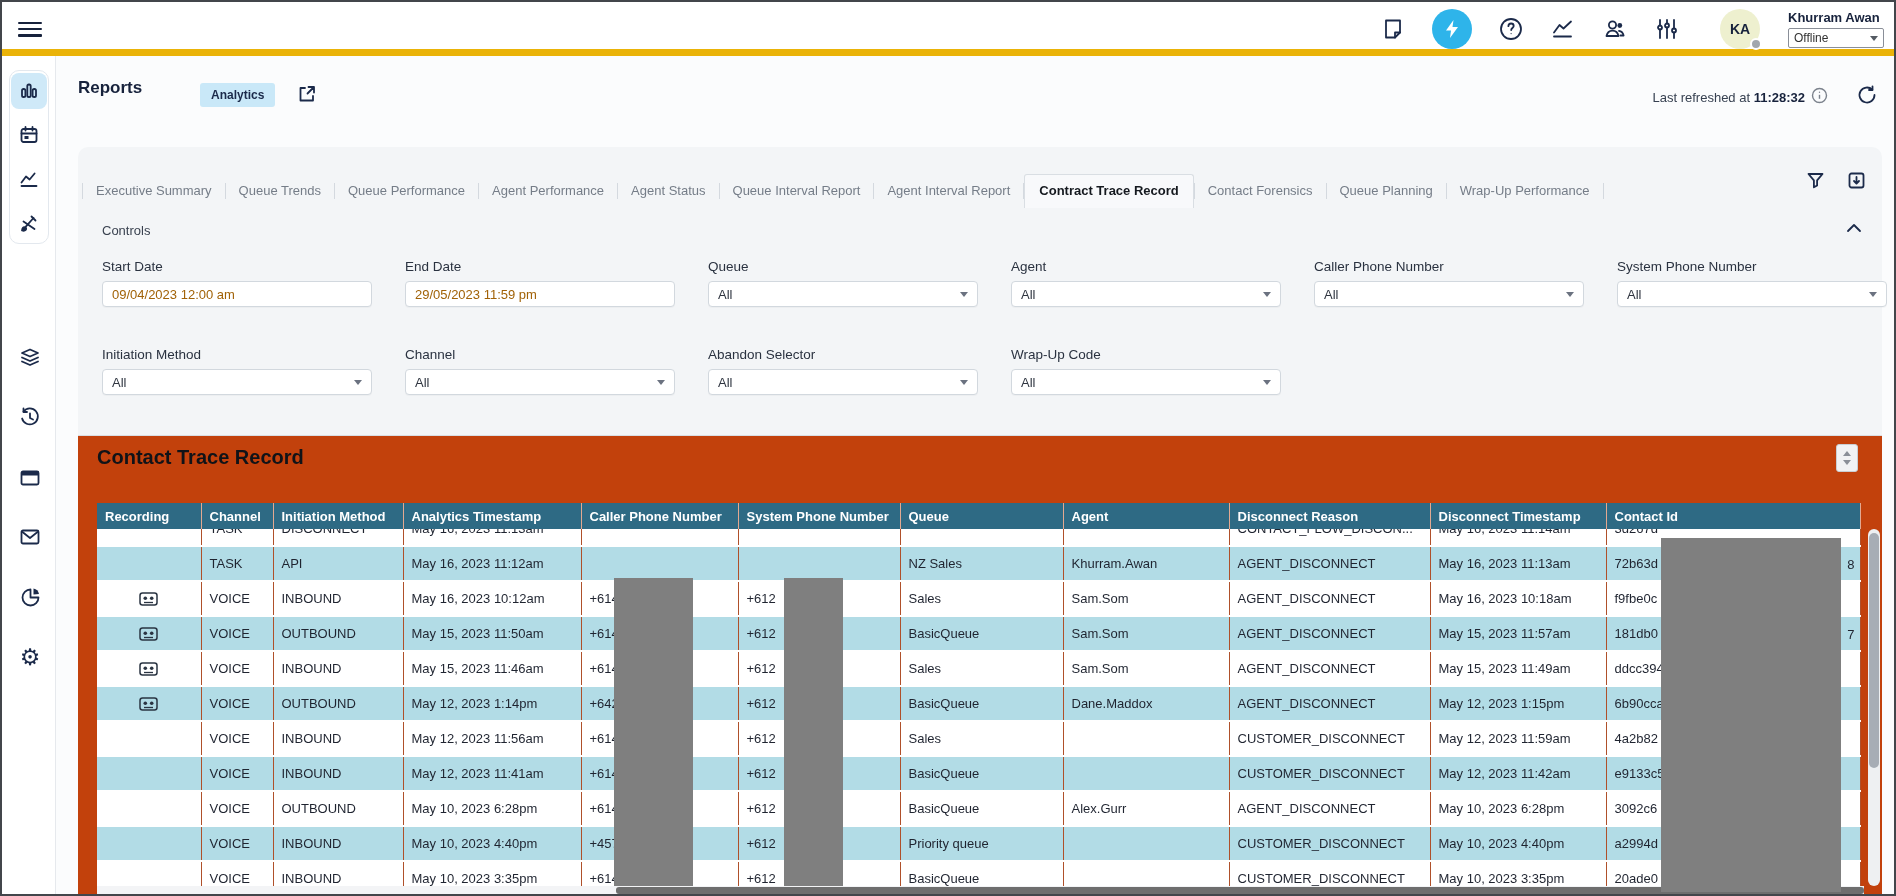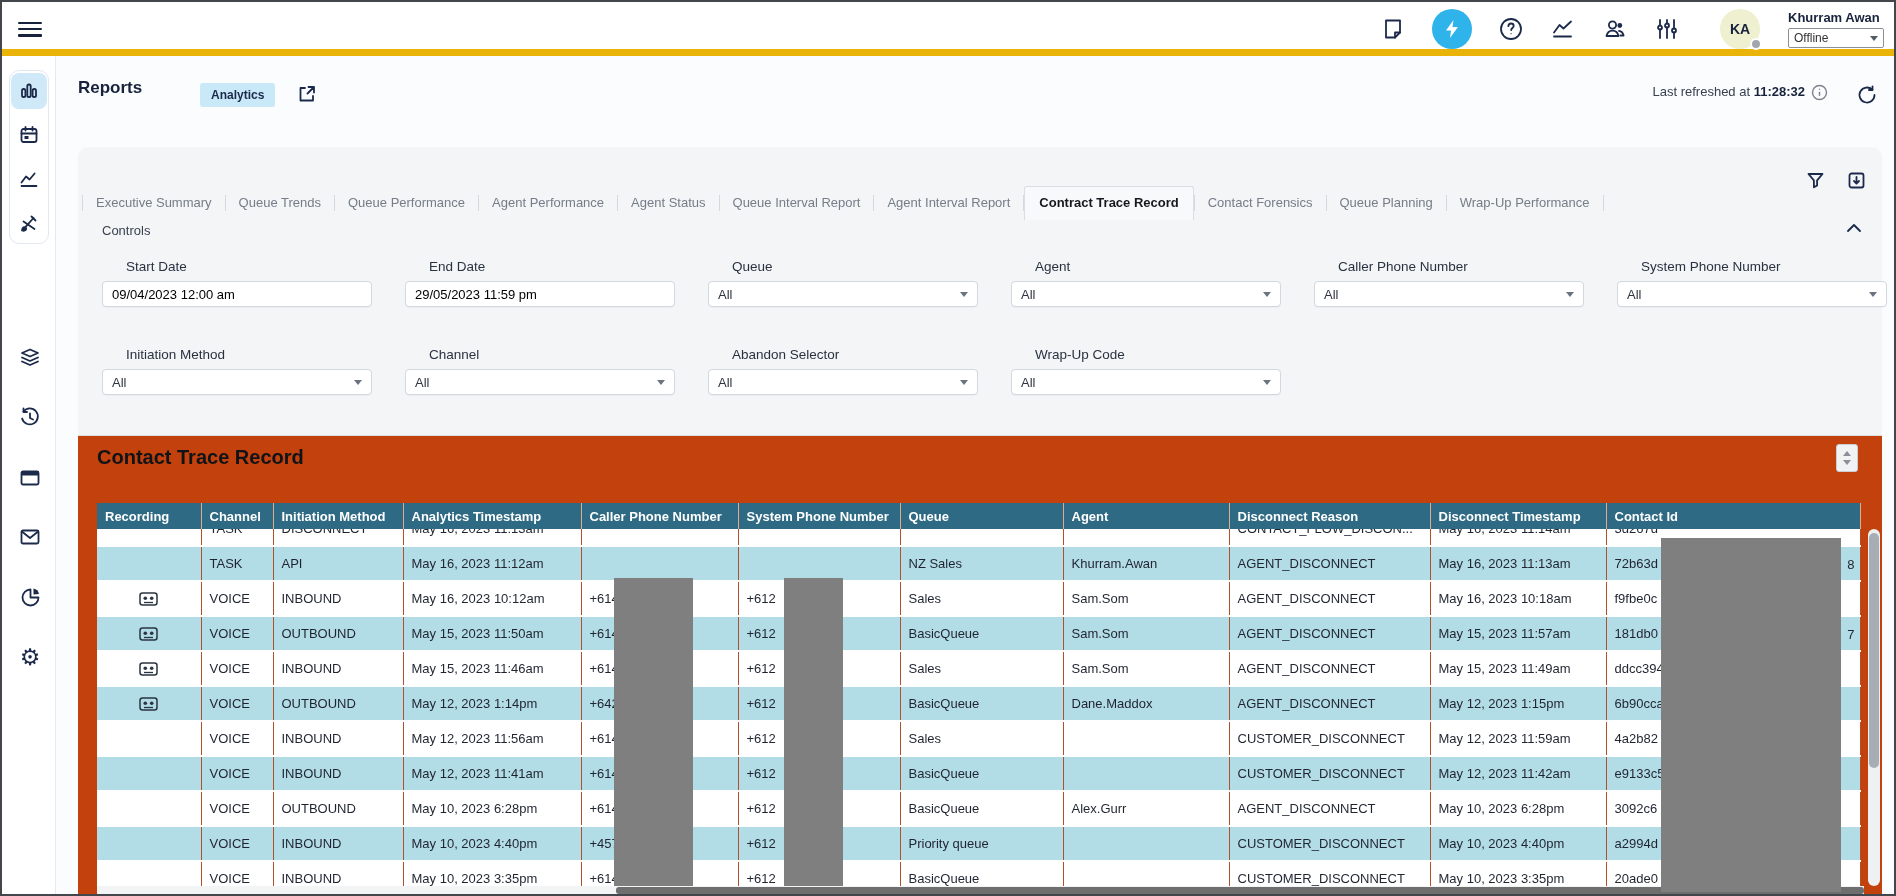--- a/index.html
+++ b/index.html
@@ -40,48 +40,48 @@
   .sb-solo { position:absolute; left:16px; width:24px; height:24px; display:flex; align-items:center; justify-content:center; cursor:pointer; }
   .gear-glyph { font-size:23px; color:#1b2a4a; line-height:1; }
 
   
   .main { position:absolute; left:54px; top:54px; right:0; bottom:0; background:#fbfcfd; }
   .page-header { position:absolute; left:22px; right:16px; top:18px; height:44px; }
   .page-title { position:absolute; left:0; top:4px; font-size:17px; font-weight:bold; color:#17223c; }
   .badge { position:absolute; left:122px; top:9px; background:#c9e8f8; color:#1b2a4a; font-size:12px;
            font-weight:bold; padding:5px 11px; border-radius:3px; }
   .ext-link { position:absolute; left:218px; top:9px; cursor:pointer; }
-  .refresh-block { position:absolute; right:0; top:10px; display:flex; gap:6px; }
+  .refresh-block { position:absolute; right:0; top:10px; display:flex; align-items:center; gap:6px; }
   .last-refreshed { font-size:13px; color:#374151; }
   .last-refreshed b { color:#17223c; }
   .refresh-btn { margin-left:22px; cursor:pointer; }
 
   
   .card { position:absolute; left:22px; right:12px; top:91px; bottom:0; background:#f3f5f7;
           border-radius:10px 10px 0 0; }
   .card-icons { position:absolute; top:24px; right:16px; display:flex; gap:22px; }
   .card-icons .ci { cursor:pointer; }
 
   
-  .tabs { position:absolute; left:4px; top:40px; height:31px; display:flex; align-items:center; }
+  .tabs { position:absolute; left:4px; top:28px; height:31px; display:flex; align-items:center; }
   .tab-sep { width:1px; height:16px; background:#d4d9df; }
   .tab { font-size:13px; color:#757d88; padding:7px 13px; cursor:pointer; white-space:nowrap; }
   .tab.active { background:#f8f9fb; border:1px solid #d9dee3; border-bottom:none; border-radius:3px 3px 0 0;
                 color:#15191f; font-weight:bold; padding:8px 14px 10px 14px; }
 
   
   .controls-title { position:absolute; left:24px; top:76px; font-size:13px; color:#3a4250;text-align:center; }
   .collapse-btn { position:absolute; right:20px; top:72px; cursor:pointer; }
   .filters { position:absolute; left:24px; top:112px; display:grid;
              grid-template-columns:repeat(6, 270px); column-gap:33px; row-gap:40px; }
-  .filter-field label { display:block; font-size:13.5px; color:#2a3240; margin-bottom:7px;margin-left:24px; }
+  .filter-field label { display:block; font-size:13.5px; color:#2a3240; margin-bottom:7px; }
   .text-input, .select-box { width:270px; height:26px; background:#ffffff; border:1px solid #d2d8de;
              border-radius:4px; font-size:13px; color:#2f3540; display:flex; align-items:center;
              padding:0 9px; box-shadow:0 1px 1px rgba(0,0,0,0.03); }
-  .text-input input { border:none; outline:none; width:100%; font-size:13px; color:#000000; background:transparent;
+  .text-input input { border:none; outline:none; width:100%; font-size:13px; color:#a16207; background:transparent;
              font-family:"Liberation Sans", sans-serif; }
   .select-box { justify-content:space-between; cursor:pointer; }
   .select-box .caret-down { border-top-color:#6b7280; }
 
   .controls-divider { position:absolute; left:0; right:0; top:288px; height:1px; background:#d9dee4; }
 
   
   .table-panel { position:absolute; left:0; right:0; top:289px; bottom:0; background:#c2410c; }
   .table-title { position:absolute; left:19px; top:10px; font-size:20px; font-weight:bold; color:#101318; }
   .spinner { position:absolute; right:24px; top:8px; width:22px; height:28px; background:#f1f2f4;

